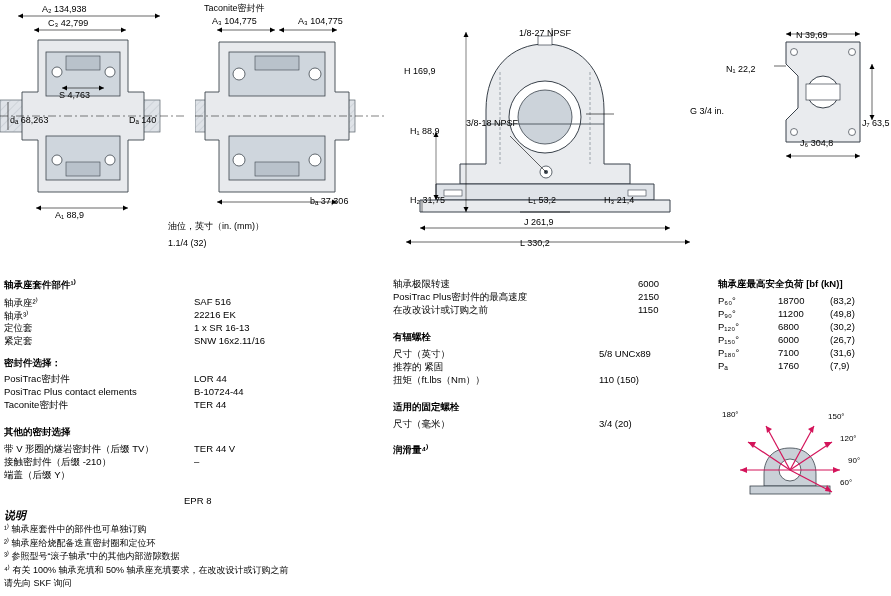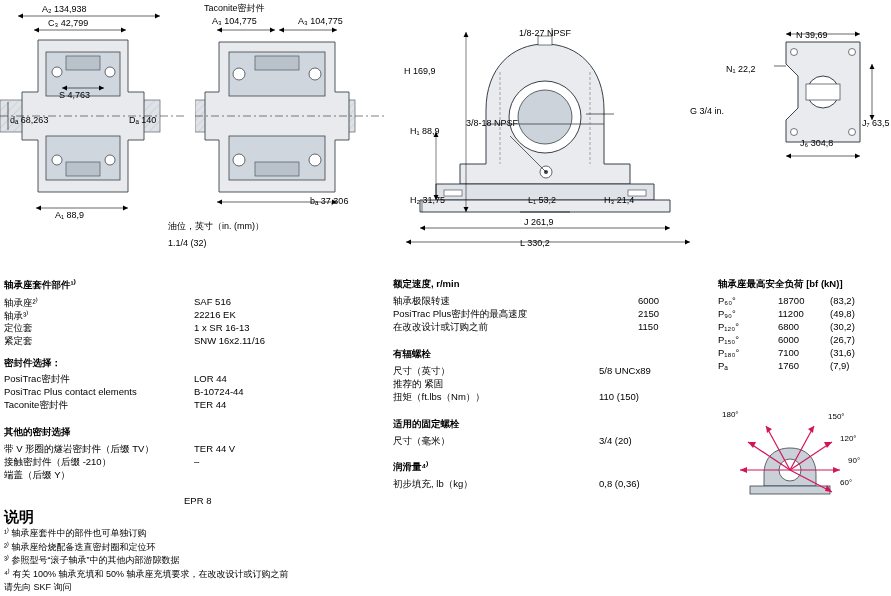--- a/index.html
+++ b/index.html
@@ -200,35 +200,33 @@
   <div class="row"><span>PosiTrac Plus contact elements</span><span class="val" style="left:190px;">B-10724-44</span></div>
   <div class="row"><span>Taconite密封件</span><span class="val" style="left:190px;">TER 44</span></div>
   <div style="height:14px;"></div>
   <div class="spec-head" style="margin-bottom:4px;">其他的密封选择</div>
   <div class="row"><span>带 V 形圈的燧岩密封件（后缀 TV）</span><span class="val" style="left:190px;">TER 44 V</span></div>
   <div class="row"><span>接触密封件（后缀 -210）</span><span class="val" style="left:190px;">–</span></div>
   <div class="row"><span>端盖（后缀 Y）</span><span class="val" style="left:180px;margin-top:26px;">EPR 8</span></div>
 </div>
 
 <div class="spec-col" style="left:393px;top:278px;width:290px;">
-  <div class="spec-head" style="margin-bottom:4px;">额定速度, r/min</div>
   <div class="row"><span>轴承极限转速</span><span class="val" style="left:245px;">6000</span></div>
   <div class="row"><span>PosiTrac Plus密封件的最高速度</span><span class="val" style="left:245px;">2150</span></div>
   <div class="row"><span>在改改设计或订购之前</span><span class="val" style="left:245px;">1150</span></div>
   <div style="height:14px;"></div>
   <div class="spec-head" style="margin-bottom:4px;">有辐螺栓</div>
   <div class="row"><span>尺寸（英寸）</span><span class="val" style="left:206px;">5/8 UNCx89</span></div>
   <div class="row"><span>推荐的 紧固</span></div>
   <div class="row"><span>扭矩（ft.lbs（Nm））</span><span class="val" style="left:206px;">110       (150)</span></div>
   <div style="height:14px;"></div>
   <div class="spec-head" style="margin-bottom:4px;">适用的固定螺栓</div>
   <div class="row"><span>尺寸（毫米）</span><span class="val" style="left:206px;">3/4       (20)</span></div>
   <div style="height:12px;"></div>
   <div class="spec-head" style="margin-bottom:4px;">润滑量⁴⁾</div>
-  <div class="row"><span>初步填充, lb（kg）</span><span class="val" style="left:206px;">0,8       (0,36)</span></div>
 </div>
 
 <div class="spec-col" style="left:718px;top:278px;width:175px;">
   <div class="spec-head" style="margin-bottom:4px;">轴承座最高安全负荷 [bf (kN)]</div>
   <div class="row"><span>P₆₀°</span><span class="val" style="left:60px;">18700</span><span class="val" style="left:112px;">(83,2)</span></div>
   <div class="row"><span>P₉₀°</span><span class="val" style="left:60px;">11200</span><span class="val" style="left:112px;">(49,8)</span></div>
   <div class="row"><span>P₁₂₀°</span><span class="val" style="left:60px;">6800</span><span class="val" style="left:112px;">(30,2)</span></div>
   <div class="row"><span>P₁₅₀°</span><span class="val" style="left:60px;">6000</span><span class="val" style="left:112px;">(26,7)</span></div>
   <div class="row"><span>P₁₈₀°</span><span class="val" style="left:60px;">7100</span><span class="val" style="left:112px;">(31,6)</span></div>
   <div class="row"><span>Pₐ</span><span class="val" style="left:60px;">1760</span><span class="val" style="left:112px;">(7,9)</span></div>
@@ -261,19 +259,19 @@
     </g>
   </svg>
 </div>
 <div class="abs lbl-sm" style="left:722px;top:410px;color:#000;">180°</div>
 <div class="abs lbl-sm" style="left:828px;top:412px;color:#000;">150°</div>
 <div class="abs lbl-sm" style="left:840px;top:434px;color:#000;">120°</div>
 <div class="abs lbl-sm" style="left:848px;top:456px;color:#000;">90°</div>
 <div class="abs lbl-sm" style="left:840px;top:478px;color:#000;">60°</div>
 
 <div class="abs" style="left:4px;top:508px;width:470px;">
-  <div class="spec-head" style="font-size:15px;">说明</div>
+  <div class="spec-head" style="font-size:11px;font-style:italic;">说明</div>
   <div class="note">¹⁾ 轴承座套件中的部件也可单独订购</div>
   <div class="note">²⁾ 轴承座给烧配备迭直密封圈和定位环</div>
   <div class="note">³⁾ 参照型号“滚子轴承”中的其他内部游隙数据</div>
   <div class="note">⁴⁾ 有关 100% 轴承充填和 50% 轴承座充填要求，在改改设计或订购之前</div>
   <div class="note">请先向 SKF 询问</div>
 </div>
 
 </body></html>

